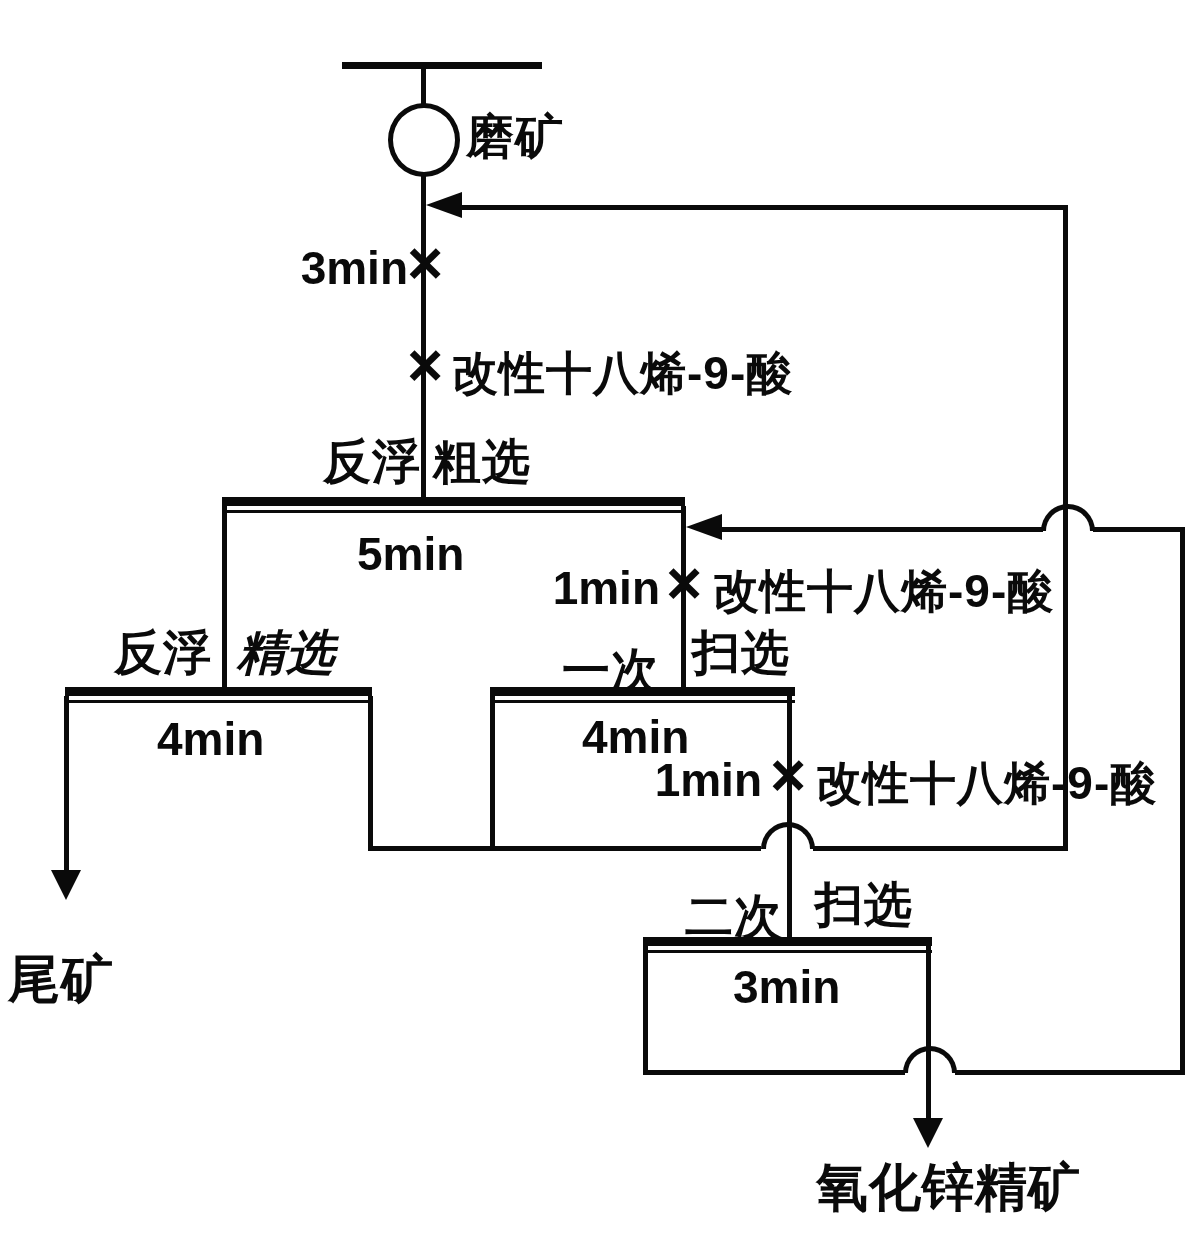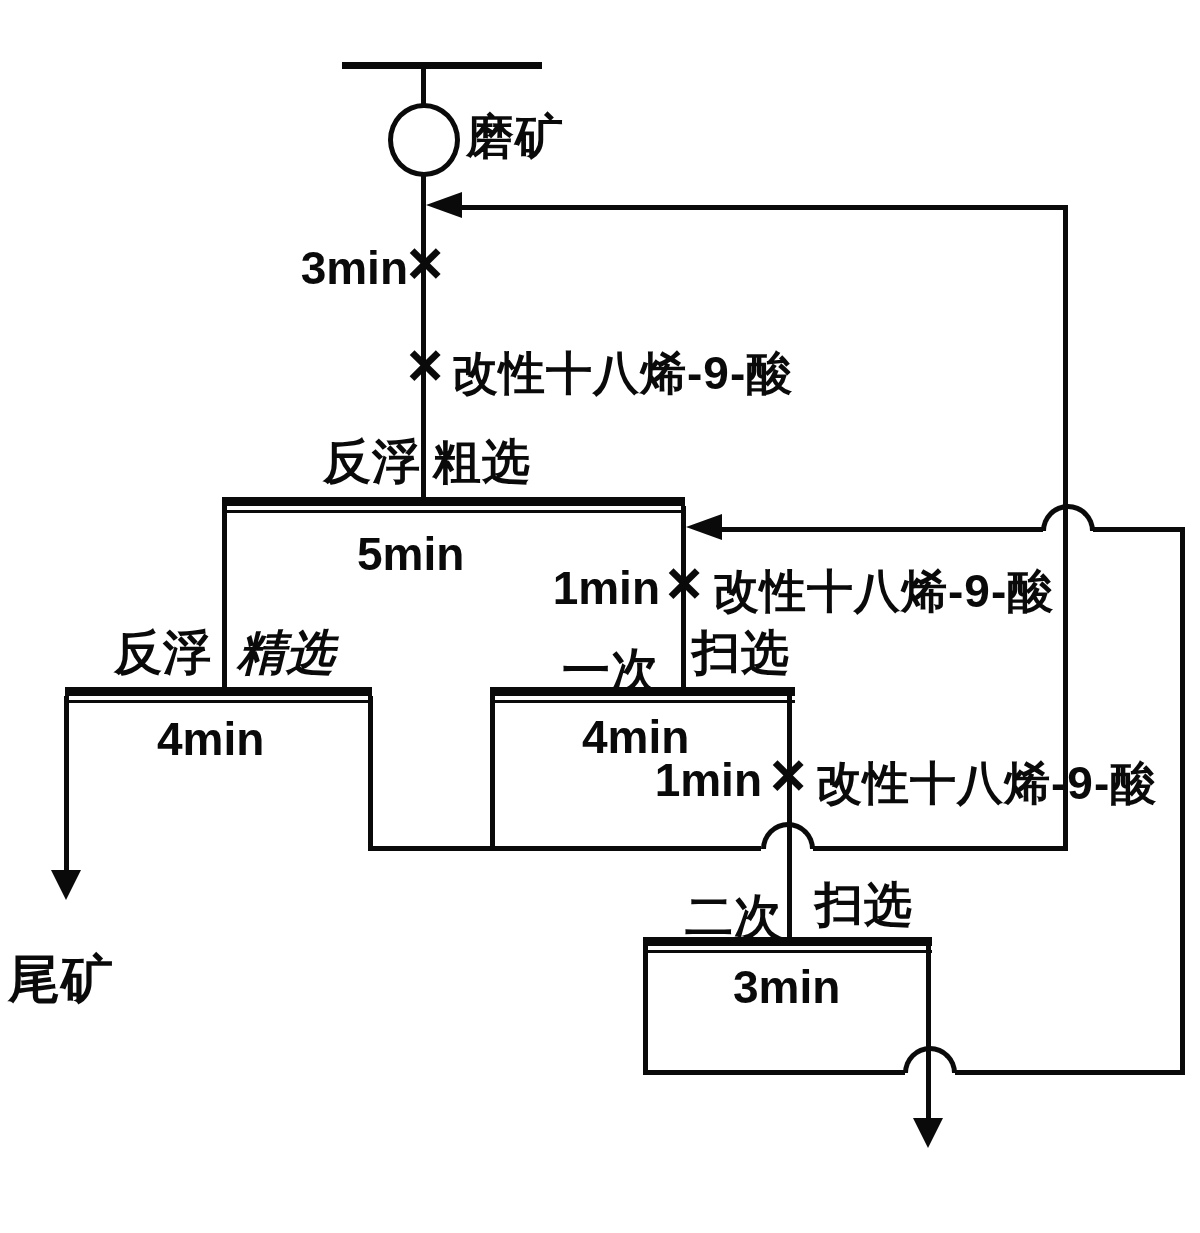--- a/index.html
+++ b/index.html
@@ -113,14 +113,15 @@
   <div class="hline" style="left:643px;top:950px;width:289px;height:3px;"></div>
   <div class="vline" style="left:643px;top:946px;width:5px;height:126px;"></div>
   <div class="time" style="left:733px;top:960px;">3min</div>
 
   <div class="hline" style="left:643px;top:1070px;width:262px;height:5px;"></div>
   <div class="arc" style="left:903px;top:1046px;width:54px;height:27px;"></div>
   <div class="hline" style="left:955px;top:1070px;width:230px;height:5px;"></div>
 
   <div class="vline" style="left:926px;top:946px;width:5px;height:174px;"></div>
   <div class="arrow-down" style="left:913px;top:1118px;"></div>
+  <div class="lbl big" style="left:816px;top:1160px;">氧化锌精矿</div>
 
 </div>
 
 </body></html>

